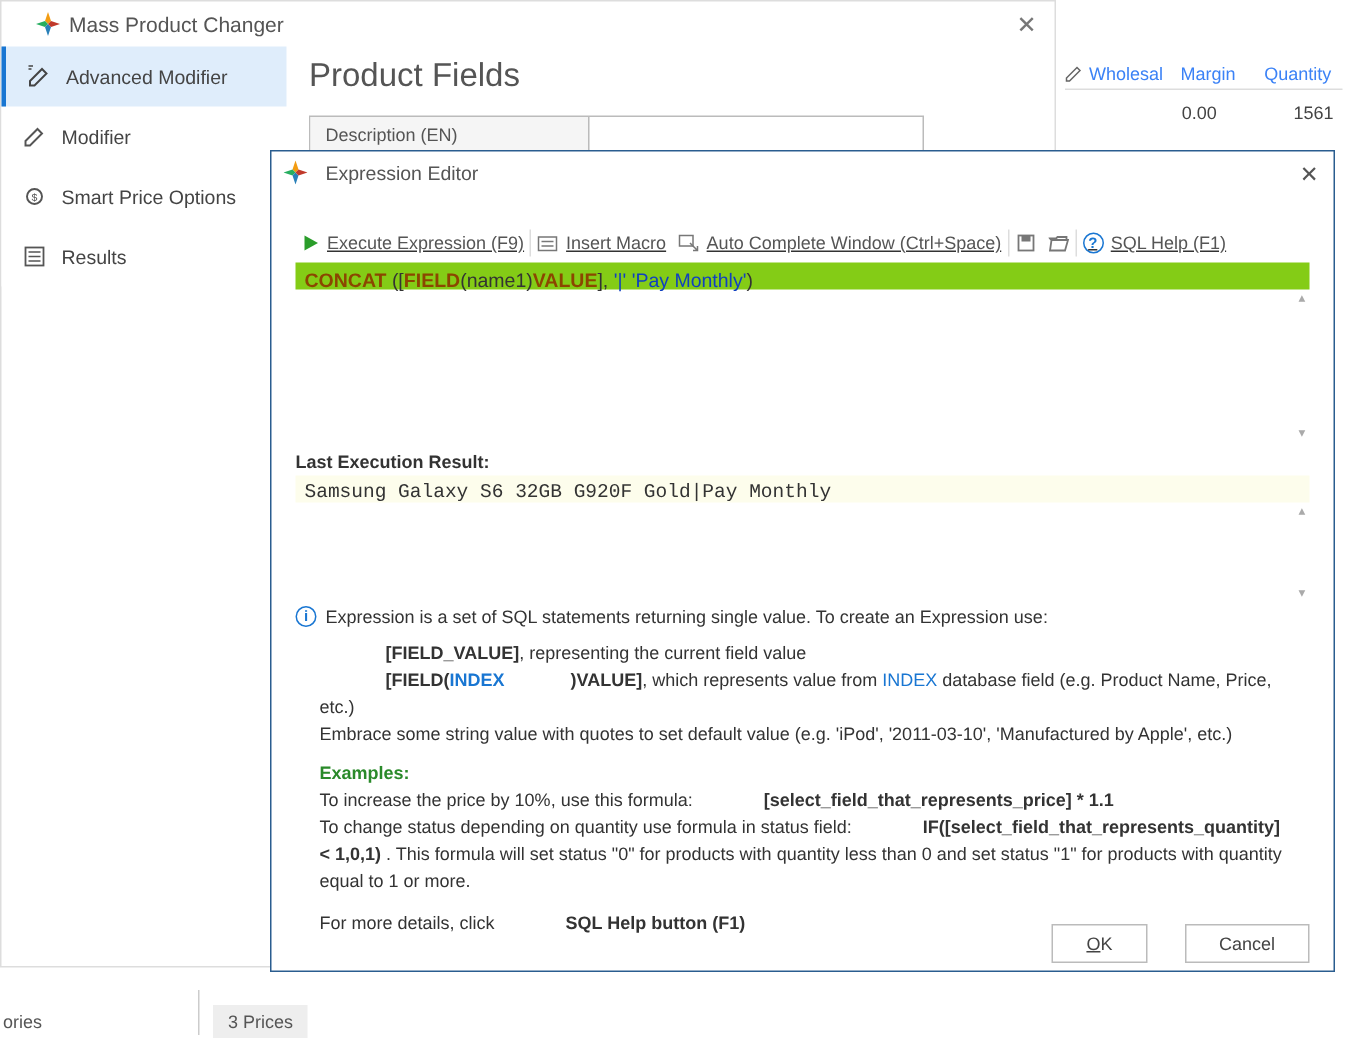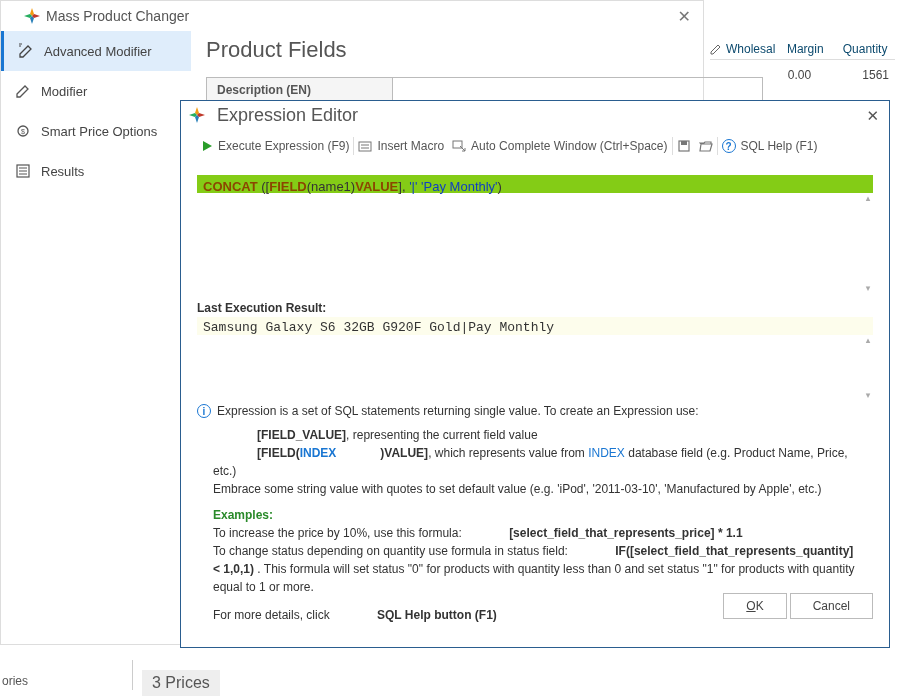--- a/index.html
+++ b/index.html
@@ -9,57 +9,57 @@
 .titlebar { display: flex; align-items: center; height: 30px; padding: 0 23px; }
 .logo-small { width: 16px; height: 16px; margin-right: 6px; }
 .title { color: #555; font-size: 14px; }
 .close-x { position: absolute; right: 12px; top: 6px; font-size: 16px; color: #777; cursor: pointer; }
 .sidebar { position: absolute; left: 0; top: 30px; width: 190px; background: #fff; }
 .side-item { display: flex; align-items: center; height: 40px; padding: 0 14px; cursor: pointer; color: #444; }
 .side-item .icon { width: 16px; height: 16px; margin-right: 10px; }
 .side-item.selected { background: #dfedfb; border-left: 3px solid #1976d2; }
 .content-area { position: absolute; left: 205px; top: 36px; right: 10px; }
 .page-title { font-size: 22px; color: #555; font-weight: 400; margin-bottom: 14px; }
-.field-row { border: 1px solid #bbb; display: flex; height: 28px; width: 557px; font-weight: bold; }
+.field-row { border: 1px solid #bbb; display: flex; height: 28px; width: 410px; }
 .field-label { width: 186px; border-right: 1px solid #bbb; background: #f5f5f5; padding: 5px 10px; font-size: 12px; color: #555; }
 .field-input { flex: 1; }
 
 .right-col { position: absolute; left: 710px; top: 38px; width: 185px; }
-.right-head { display: flex; height: 22px; border-bottom: 1px solid #ddd; margin-bottom: 8px; color: #0c4a6e; font-size: 12px; align-items: center; }
+.right-head { display: flex; height: 22px; border-bottom: 1px solid #ddd; margin-bottom: 8px; color: #3b82f6; font-size: 12px; align-items: center; }
 .right-head span { flex: 1; text-align: center; }
 .pencil { width: 12px; height: 12px; margin-right: 4px; }
 .right-row { display: flex; color: #444; font-size: 12px; }
 .right-row span { flex: 1; text-align: center; }
 
 .expr-window { position: absolute; left: 180px; top: 100px; width: 710px; height: 548px; border: 1px solid #4a6; border-color: #2a5d8f; background: #fff; }
 .expr-titlebar { display: flex; align-items: center; height: 28px; padding: 0 8px; }
-.expr-title { color: #555; font-size: 18px; margin-left: 6px; }
+.expr-title { color: #555; font-size: 13px; margin-left: 6px; }
 .expr-close { position: absolute; right: 10px; top: 6px; font-size: 15px; color: #555; cursor: pointer; }
-.expr-toolbar { display: flex; align-items: flex-start; height: 34px; padding: 0 16px; margin-top: 8px; }
+.expr-toolbar { display: flex; align-items: flex-end; height: 34px; padding: 0 16px; margin-top: 8px; text-decoration: underline; }
 .tb-btn { display: flex; align-items: center; gap: 5px; font-size: 12px; color: #555; cursor: pointer; padding: 2px 4px; }
 .tb-sep { width: 1px; height: 18px; background: #ddd; }
 .code-area { margin: 4px 16px 0; background: #84cc16; border: none; padding: 4px 6px; font-family: "Courier New", monospace; font-size: 13px; height: 18px; }
 .code-pad { margin: 0 16px; height: 100px; position: relative; }
 .scroll-stub { position: absolute; right: 0; top: 0; width: 10px; height: 100%; }
 .scroll-arrow { width: 10px; height: 10px; display: flex; align-items: center; justify-content: center; color: #aaa; font-size: 9px; }
 .last-result-label { margin: 8px 16px 2px; font-weight: bold; font-size: 12px; color: #333; }
 .result-area { margin: 0 16px; background: #fdfdec; padding: 3px 6px; font-family: "Courier New", monospace; font-size: 13px; height: 18px; }
 .help-pad { margin: 0 16px; height: 65px; position: relative; }
 .info-row { display: flex; align-items: center; margin: 4px 16px 8px; gap: 6px; font-size: 12px; color: #333; }
 .info-icon { width: 14px; height: 14px; border: 1px solid #1976d2; border-radius: 50%; display: flex; align-items: center; justify-content: center; color: #1976d2; font-size: 10px; font-weight: bold; }
 .help-block { margin: 0 32px; font-size: 12px; line-height: 1.5; color: #333; }
 .help-block .bld { font-weight: bold; padding-left: 44px; }
 .help-block .idx { color: #1976d2; font-weight: bold; }
 .help-block .ex { color: #2a8a2a; font-weight: bold; }
-.btn-row { position: absolute; right: 16px; bottom: 28px; display: flex; gap: 3px; }
+.btn-row { position: absolute; right: 16px; bottom: 5px; display: flex; gap: 25px; }
 .btn { border: 1px solid #bbb; background: #fff; padding: 5px 22px; font-size: 12px; color: #444; cursor: pointer; }
 .btn u { text-decoration: underline; }
 
 .bottom-left { position: absolute; left: 2px; top: 674px; font-size: 12px; color: #555; }
-.bottom-tab { position: absolute; left: 142px; top: 670px; background: #eee; padding: 4px 10px; font-size: 16px; color: #555; }
+.bottom-tab { position: absolute; left: 142px; top: 670px; background: #eee; padding: 4px 10px; font-size: 12px; color: #555; }
 .vline { position:absolute; left:132px; top:660px; width:1px; height:30px; background:#ccc;}
 
 .kw-brown { color: #8b4600; font-weight: bold;}
 .kw-blue { color: #1040c0; }
 </style>
 </head>
 <body>
 
 <div class="main-window">
   <div class="titlebar">

